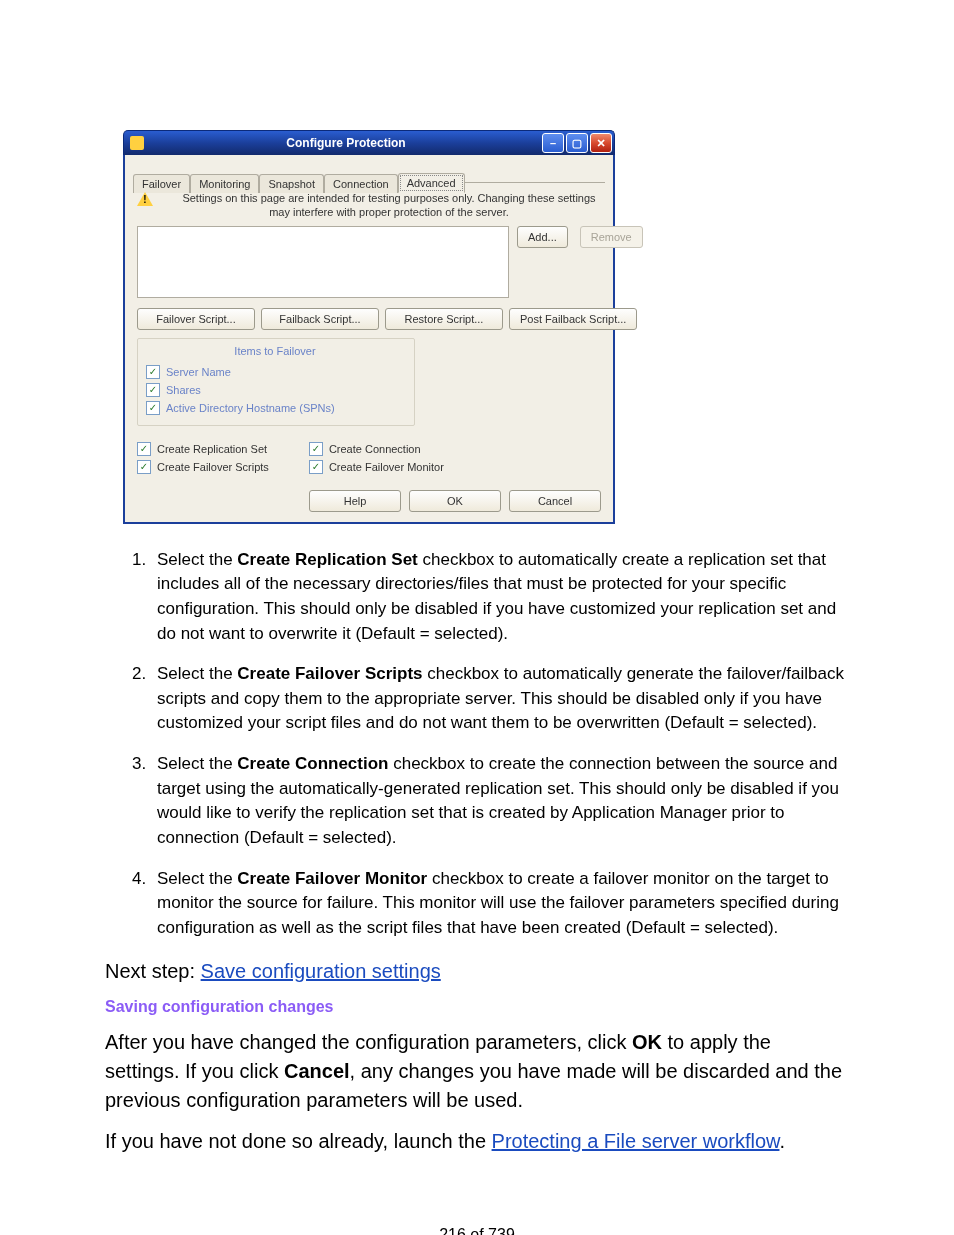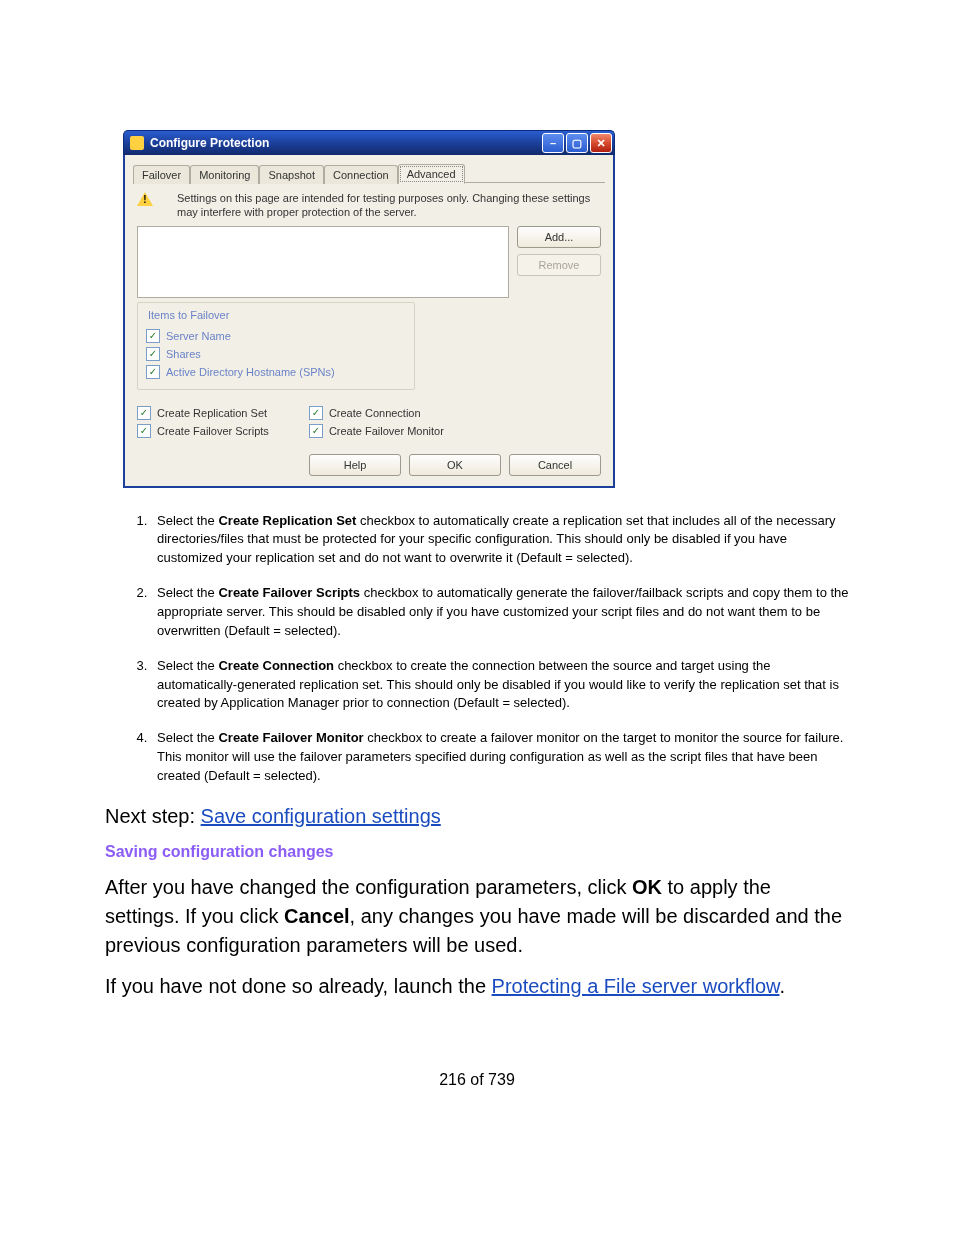--- a/index.html
+++ b/index.html
@@ -12,20 +12,21 @@
   .page {
     width: 954px;
     box-sizing: border-box;
     padding: 130px 105px 60px 105px;
   }
 
   
   .winwrap {
     width: 492px;
     margin: 0 0 24px 18px;
+    text-align: center;
   }
   .titlebar {
     display: flex;
     align-items: center;
     height: 24px;
     background: linear-gradient(to bottom, #2a5dd0 0%, #1b3f9b 50%, #122a6c 100%);
     border: 1px solid #0b2a7a;
     border-bottom: none;
     border-radius: 5px 5px 0 0;
     padding: 0 2px 0 6px;
@@ -69,21 +70,21 @@
     color: #333;
   }
   
   .tabstrip { display: flex; align-items: flex-end; font-size: 11px; }
   .tab {
     padding: 3px 8px;
     border: 1px solid #b0aca0;
     background: #ebe7db;
     border-bottom: none;
     position: relative;
-    top: 1px;
+    top: 10px;
     border-radius: 3px 3px 0 0;
     color: #333;
   }
   .tab.active {
     background: #f2efe6;
     border-bottom: 1px solid #f2efe6;
     outline: 1px dotted #888;
     outline-offset: -3px;
   }
   .tabunder {
@@ -113,21 +114,21 @@
     font-size: 10px; color: #2a7a2a; line-height: 1;
     flex: 0 0 auto;
   }
 
   .rules-row { display: flex; align-items: flex-start; }
   .rules-list {
     border: 1px solid #b0aca0; background: #fff;
     height: 70px; flex: 1 1 auto;
     margin-right: 8px;
   }
-  .side-btns { display: flex; flex-direction: column; gap: 6px; width: 84px; }
+  .side-btns { display: flex; flex-direction: row; gap: 12px; width: 84px; }
   .xpbtn {
     height: 20px;
     border: 1px solid #9c9a8c;
     border-radius: 3px;
     background: linear-gradient(to bottom, #fefefe 0%, #efeadb 100%);
     font-size: 11px;
     color: #333;
     display: flex; align-items: center; justify-content: center;
     padding: 0 10px;
   }
@@ -163,21 +164,21 @@
 
   .dialog-buttons {
     display: flex; justify-content: flex-end; gap: 8px;
     padding: 6px 4px 0 4px; margin-top: 6px;
   }
   .dialog-buttons .xpbtn { min-width: 70px; }
 
   
   ol.steps { padding-left: 46px; margin: 10px 0 12px 0; }
   ol.steps > li {
-    font-size: 13px;
+    font-size: 17px;
     line-height: 1.45;
     margin-bottom: 16px;
     padding-left: 6px;
   }
   .body-p {
     font-size: 20px;
     line-height: 1.45;
     margin: 12px 0;
   }
   .strong { font-weight: bold; }
@@ -227,20 +228,26 @@
 
 
       <div class="rules-row" style="padding:0 4px;">
         <div class="rules-list"></div>
         <div class="side-btns">
           <div class="xpbtn">Add...</div>
           <div class="xpbtn disabled">Remove</div>
         </div>
       </div>
 
+      <div class="script-row">
+        <div class="xpbtn">Failover Script...</div>
+        <div class="xpbtn">Failback Script...</div>
+        <div class="xpbtn">Restore Script...</div>
+        <div class="xpbtn">Post Failback Script...</div>
+      </div>
 
       <div class="group">
         <div class="group-title blueish">Items to Failover</div>
         <div class="col-item disabled-text">
           <span class="checkbox">✓</span>
           <span class="blueish">Server Name</span>
         </div>
         <div class="col-item">
           <span class="checkbox">✓</span>
           <span class="blueish">Shares</span>

